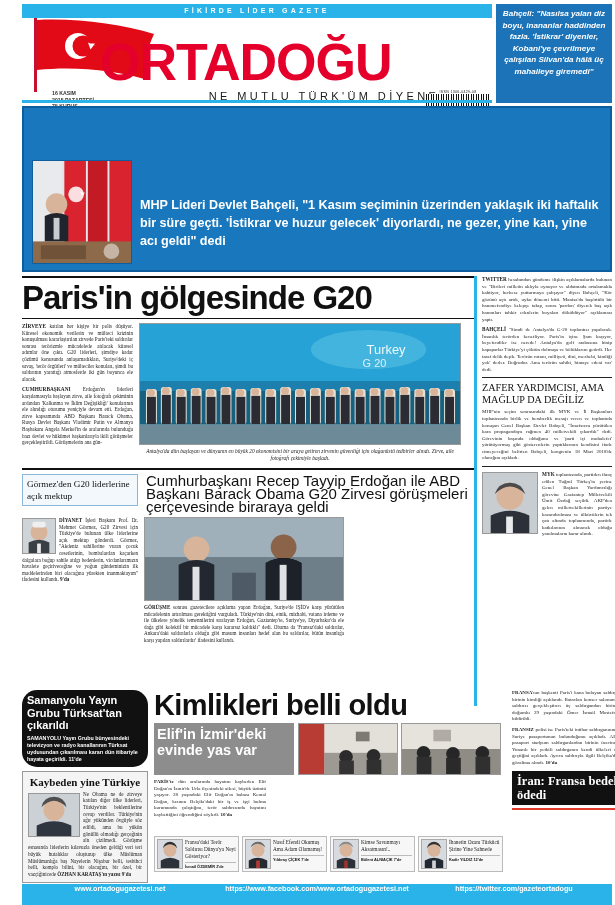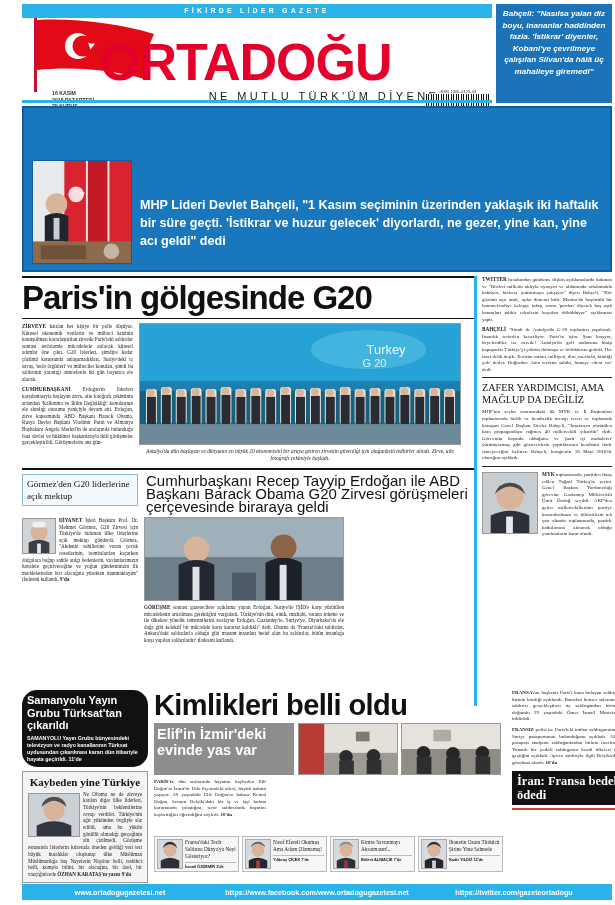--- a/index.html
+++ b/index.html
@@ -154,22 +154,22 @@
     display:flex; gap:2px; padding:2px; }
   .colcard .av { width:26px; height:30px; border:1px solid #aaa; overflow:hidden;
     flex:none; }
   .colcard .ct { flex:1; }
   .colcard .ct .t { font-family:"Liberation Serif", serif; font-size:5.3px;
     line-height:7px; color:#222; }
   .colcard .ct .n { font-size:3.9px; font-weight:bold; color:#111;
     border-top:1px solid #bbb; margin-top:2px; padding-top:1px; }
 
   
-  .footer { position:absolute; left:22px; top:884px; width:590px; height:16px;
-    background:#29b3e8; display:flex; align-items:center; }
+  .footer { position:absolute; left:22px; top:884px; width:590px; height:22px;
+    background:#29b3e8; display:flex; }
   .footer a { color:#fff; font-size:7.2px; font-weight:bold; text-decoration:none;
     white-space:nowrap; }
   .footer .f1 { width:196px; text-align:center; }
   .footer .f2 { width:198px; text-align:center; }
   .footer .f3 { width:196px; text-align:center; }
 
   
   .ph { width:100%; height:100%; display:block; }
 </style>
 </head>

